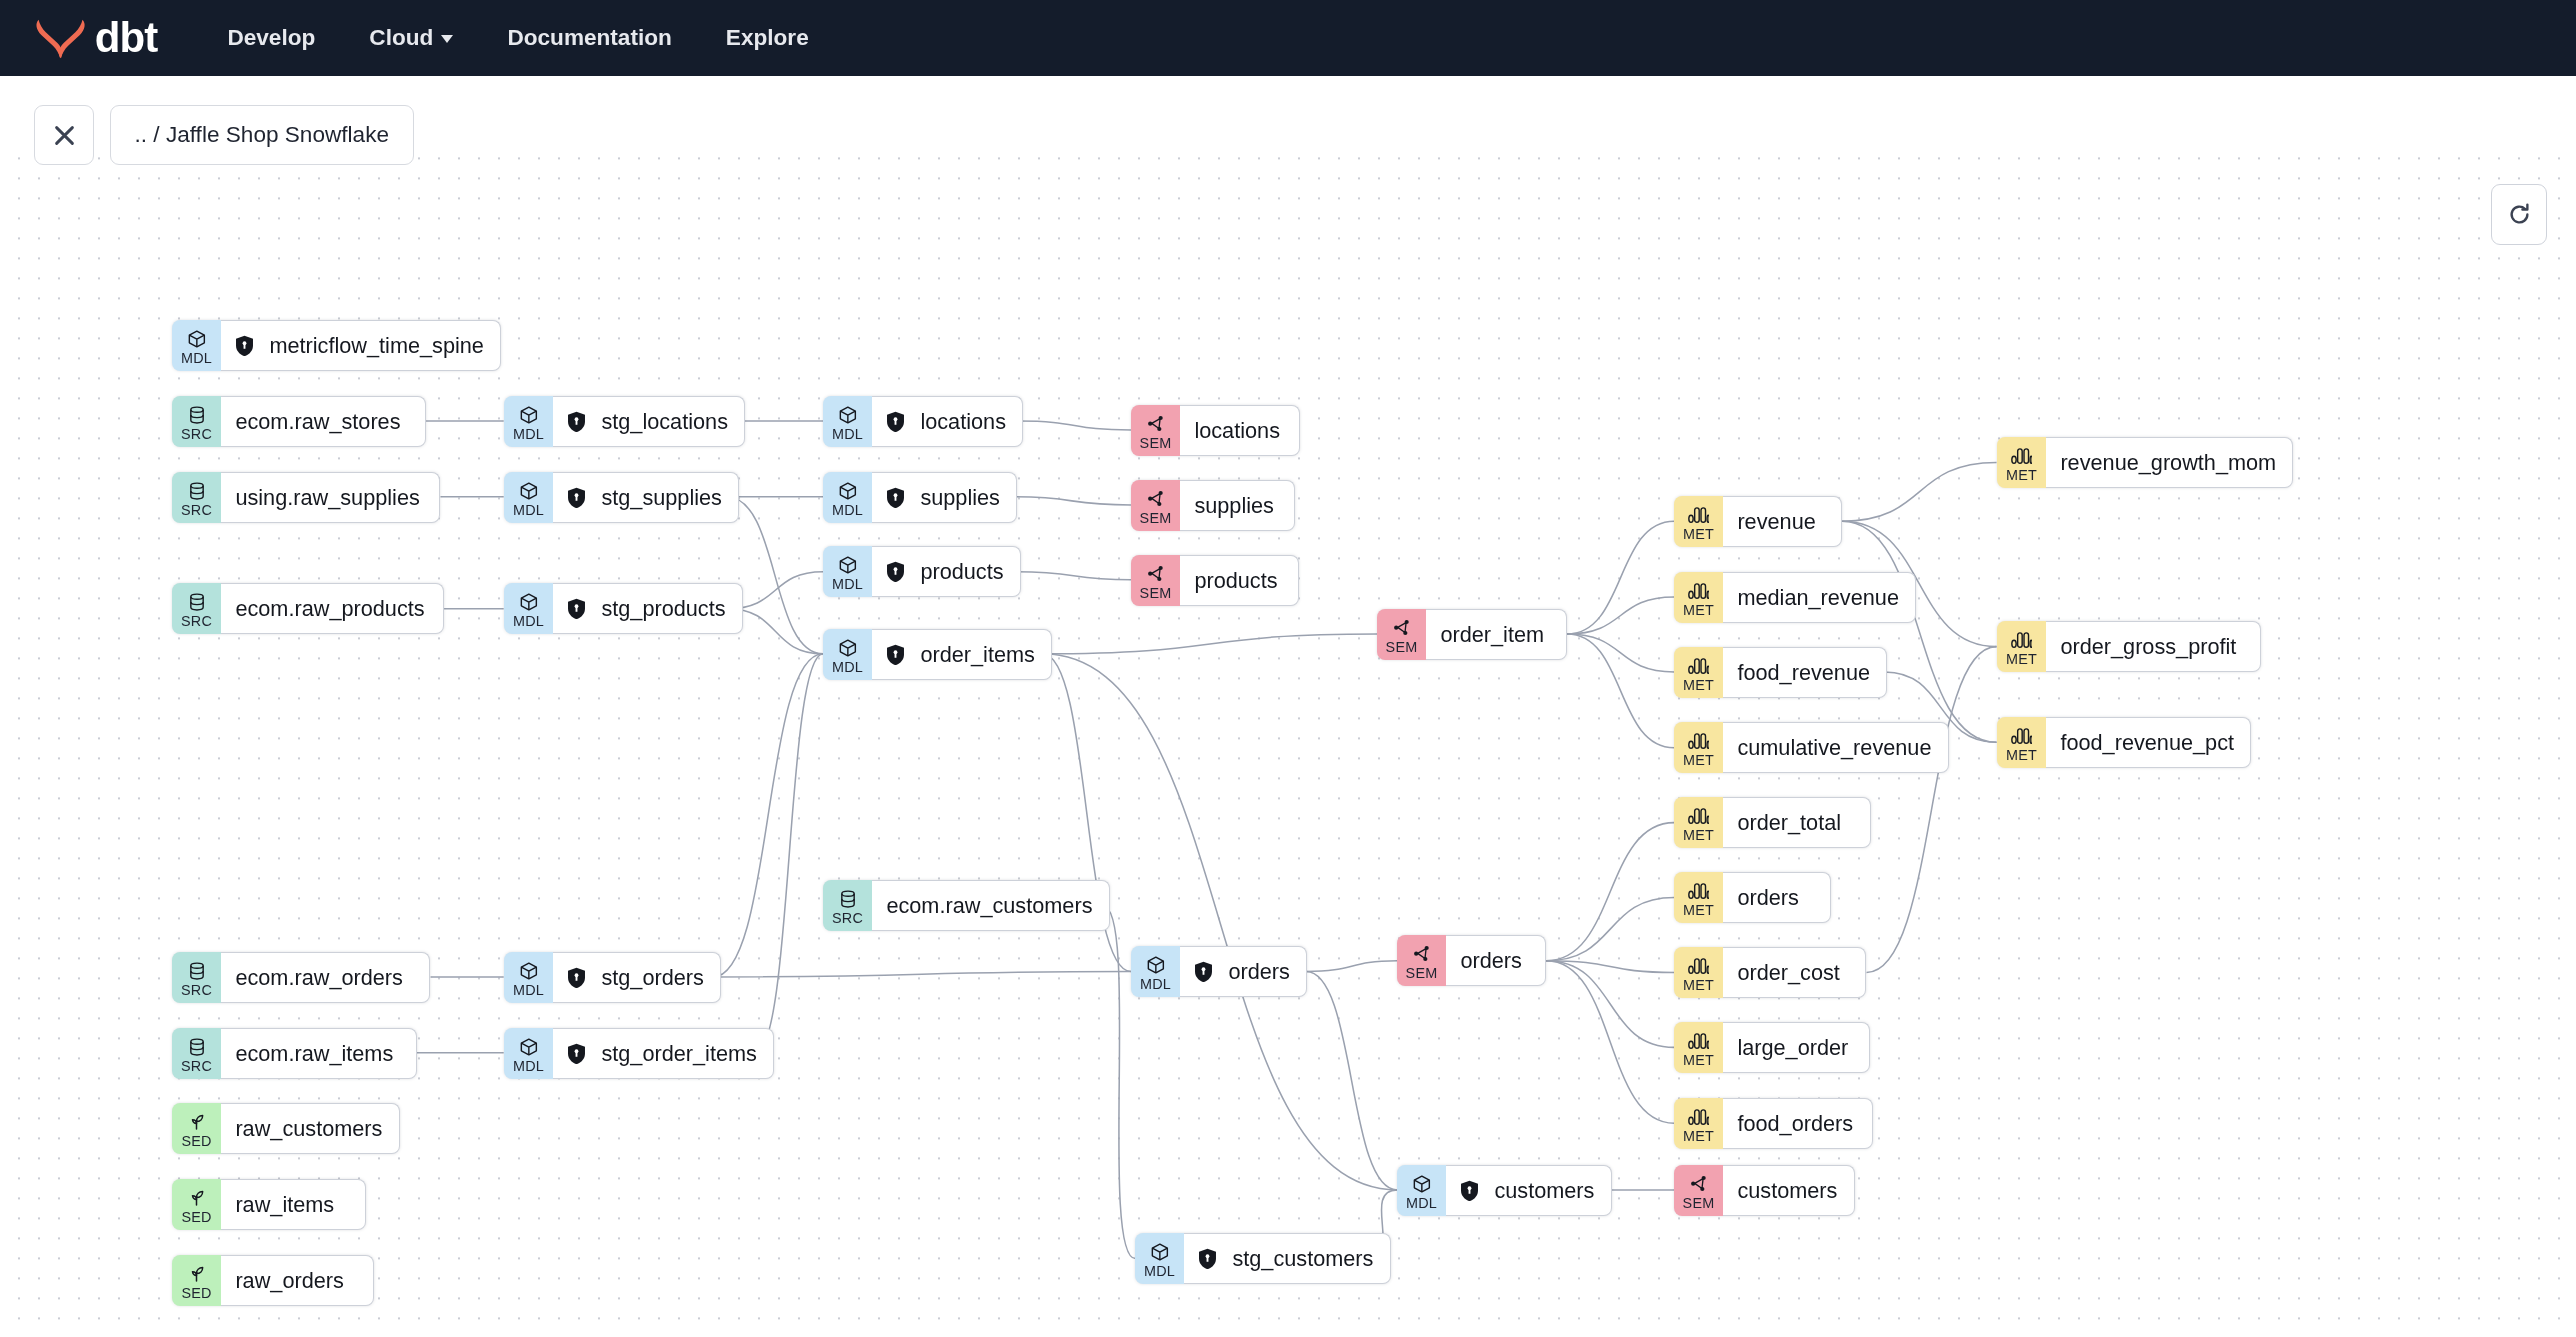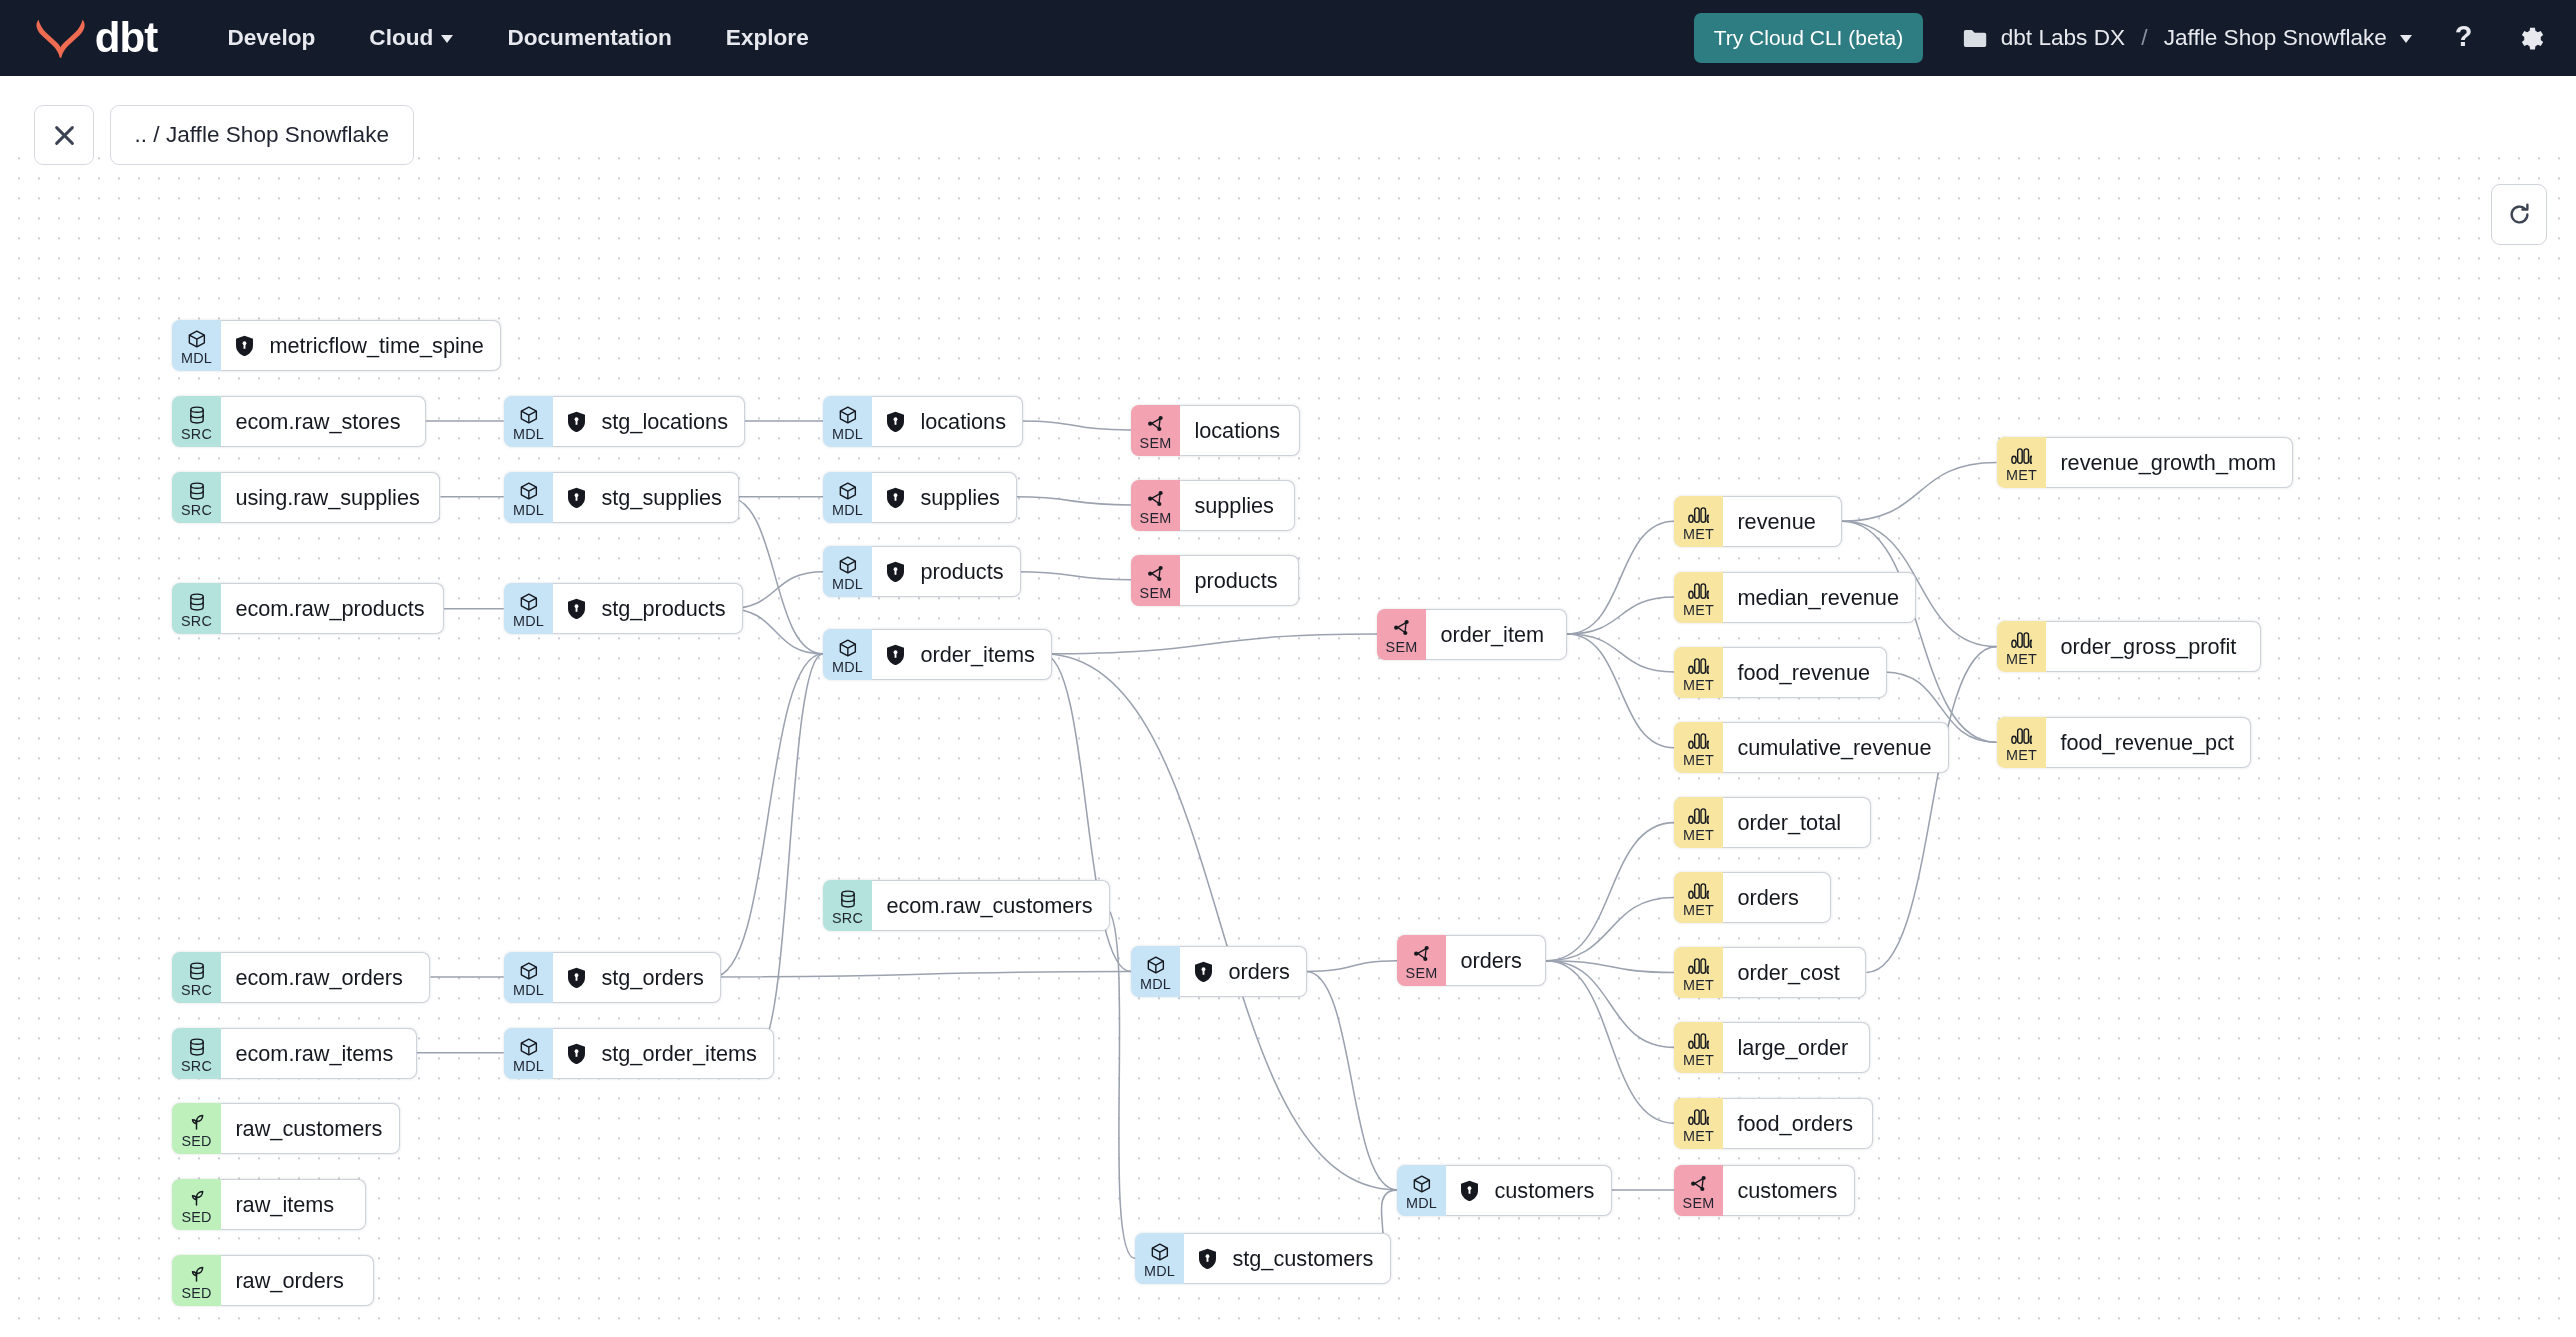--- a/index.html
+++ b/index.html
@@ -163,38 +163,20 @@
     <span>Cloud</span>
     <span class="caret-dn"></span>
   </div>
   <div class="nav-link">
     <span>Documentation</span>
   </div>
   <div class="nav-link">
     <span>Explore</span>
   </div>
 
-  <div id="nav-right">
-    <div id="try-cli">Try Cloud CLI (beta)</div>
-    <div id="acct-crumb">
-      <svg id="folder-icon" viewBox="0 0 28 23">
-        <path d="M1 4a2 2 0 012-2h7l3 3h11a2 2 0 012 2v12a2 2 0 01-2 2H3a2 2 0 01-2-2V4z" fill="#d9dde4"></path>
-      </svg>
-      <span>dbt Labs DX</span>
-      <span class="crumb-sep">/</span>
-      <span>Jaffle Shop Snowflake</span>
-      <span class="caret-dn"></span>
-    </div>
-    <svg id="help-icon" width="27" height="31" viewBox="0 0 30 34">
-      <text x="15" y="25" text-anchor="middle" font-family="Liberation Sans, sans-serif" font-size="32" font-weight="700" fill="#e7e9ee">?</text>
-    </svg>
-    <svg id="gear-icon" width="29" height="29" viewBox="0 0 24 24">
-      <path fill="#e7e9ee" d="M12 8a4 4 0 100 8 4 4 0 000-8zm9.4 4a7.6 7.6 0 00-.1-1.2l2-1.6-2-3.4-2.4 1a7.6 7.6 0 00-2-1.2l-.4-2.6h-4l-.4 2.6c-.7.3-1.4.7-2 1.2l-2.4-1-2 3.4 2 1.6a7.6 7.6 0 000 2.4l-2 1.6 2 3.4 2.4-1c.6.5 1.3.9 2 1.2l.4 2.6h4l.4-2.6c.7-.3 1.4-.7 2-1.2l2.4 1 2-3.4-2-1.6c.1-.4.1-.8.1-1.2z"></path>
-    </svg>
-  </div>
 </div>
 
 <div id="toolbar">
   <div id="close-graph-btn">
     <svg width="27" height="27" viewBox="0 0 24 24">
       <path d="M5 5 L19 19 M19 5 L5 19" stroke="#3b4252" stroke-width="2.6" stroke-linecap="round"></path>
     </svg>
   </div>
   <div id="breadcrumb-pill">.. / Jaffle Shop Snowflake</div>
 

